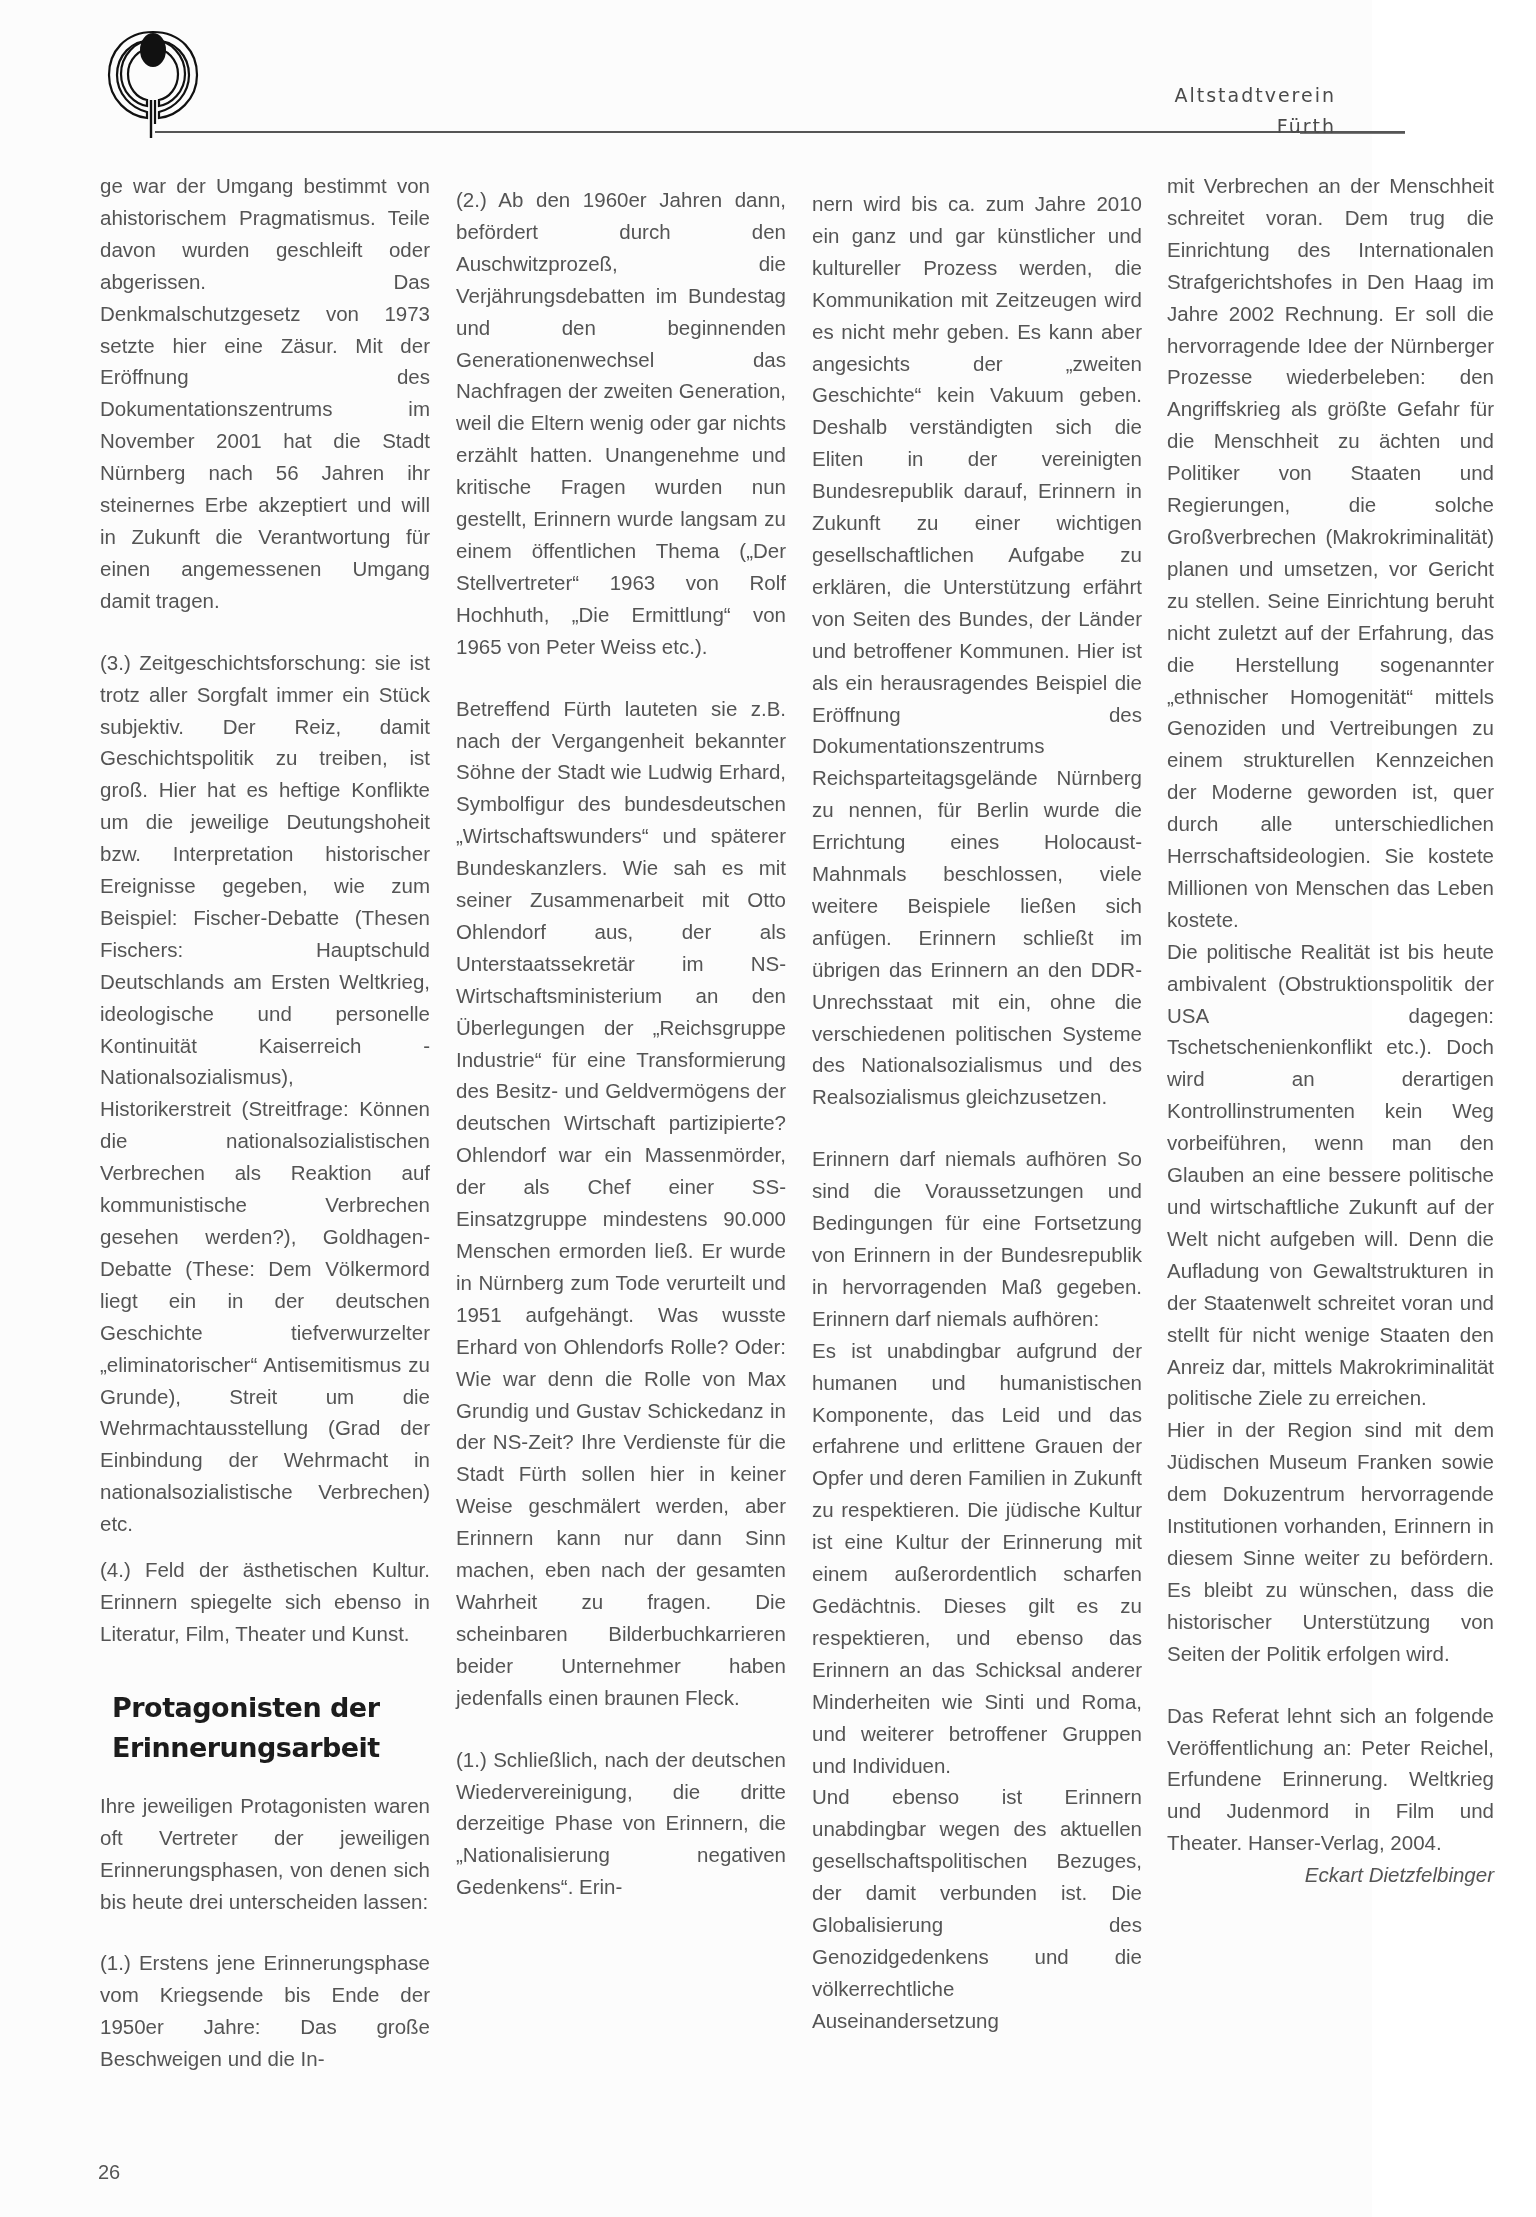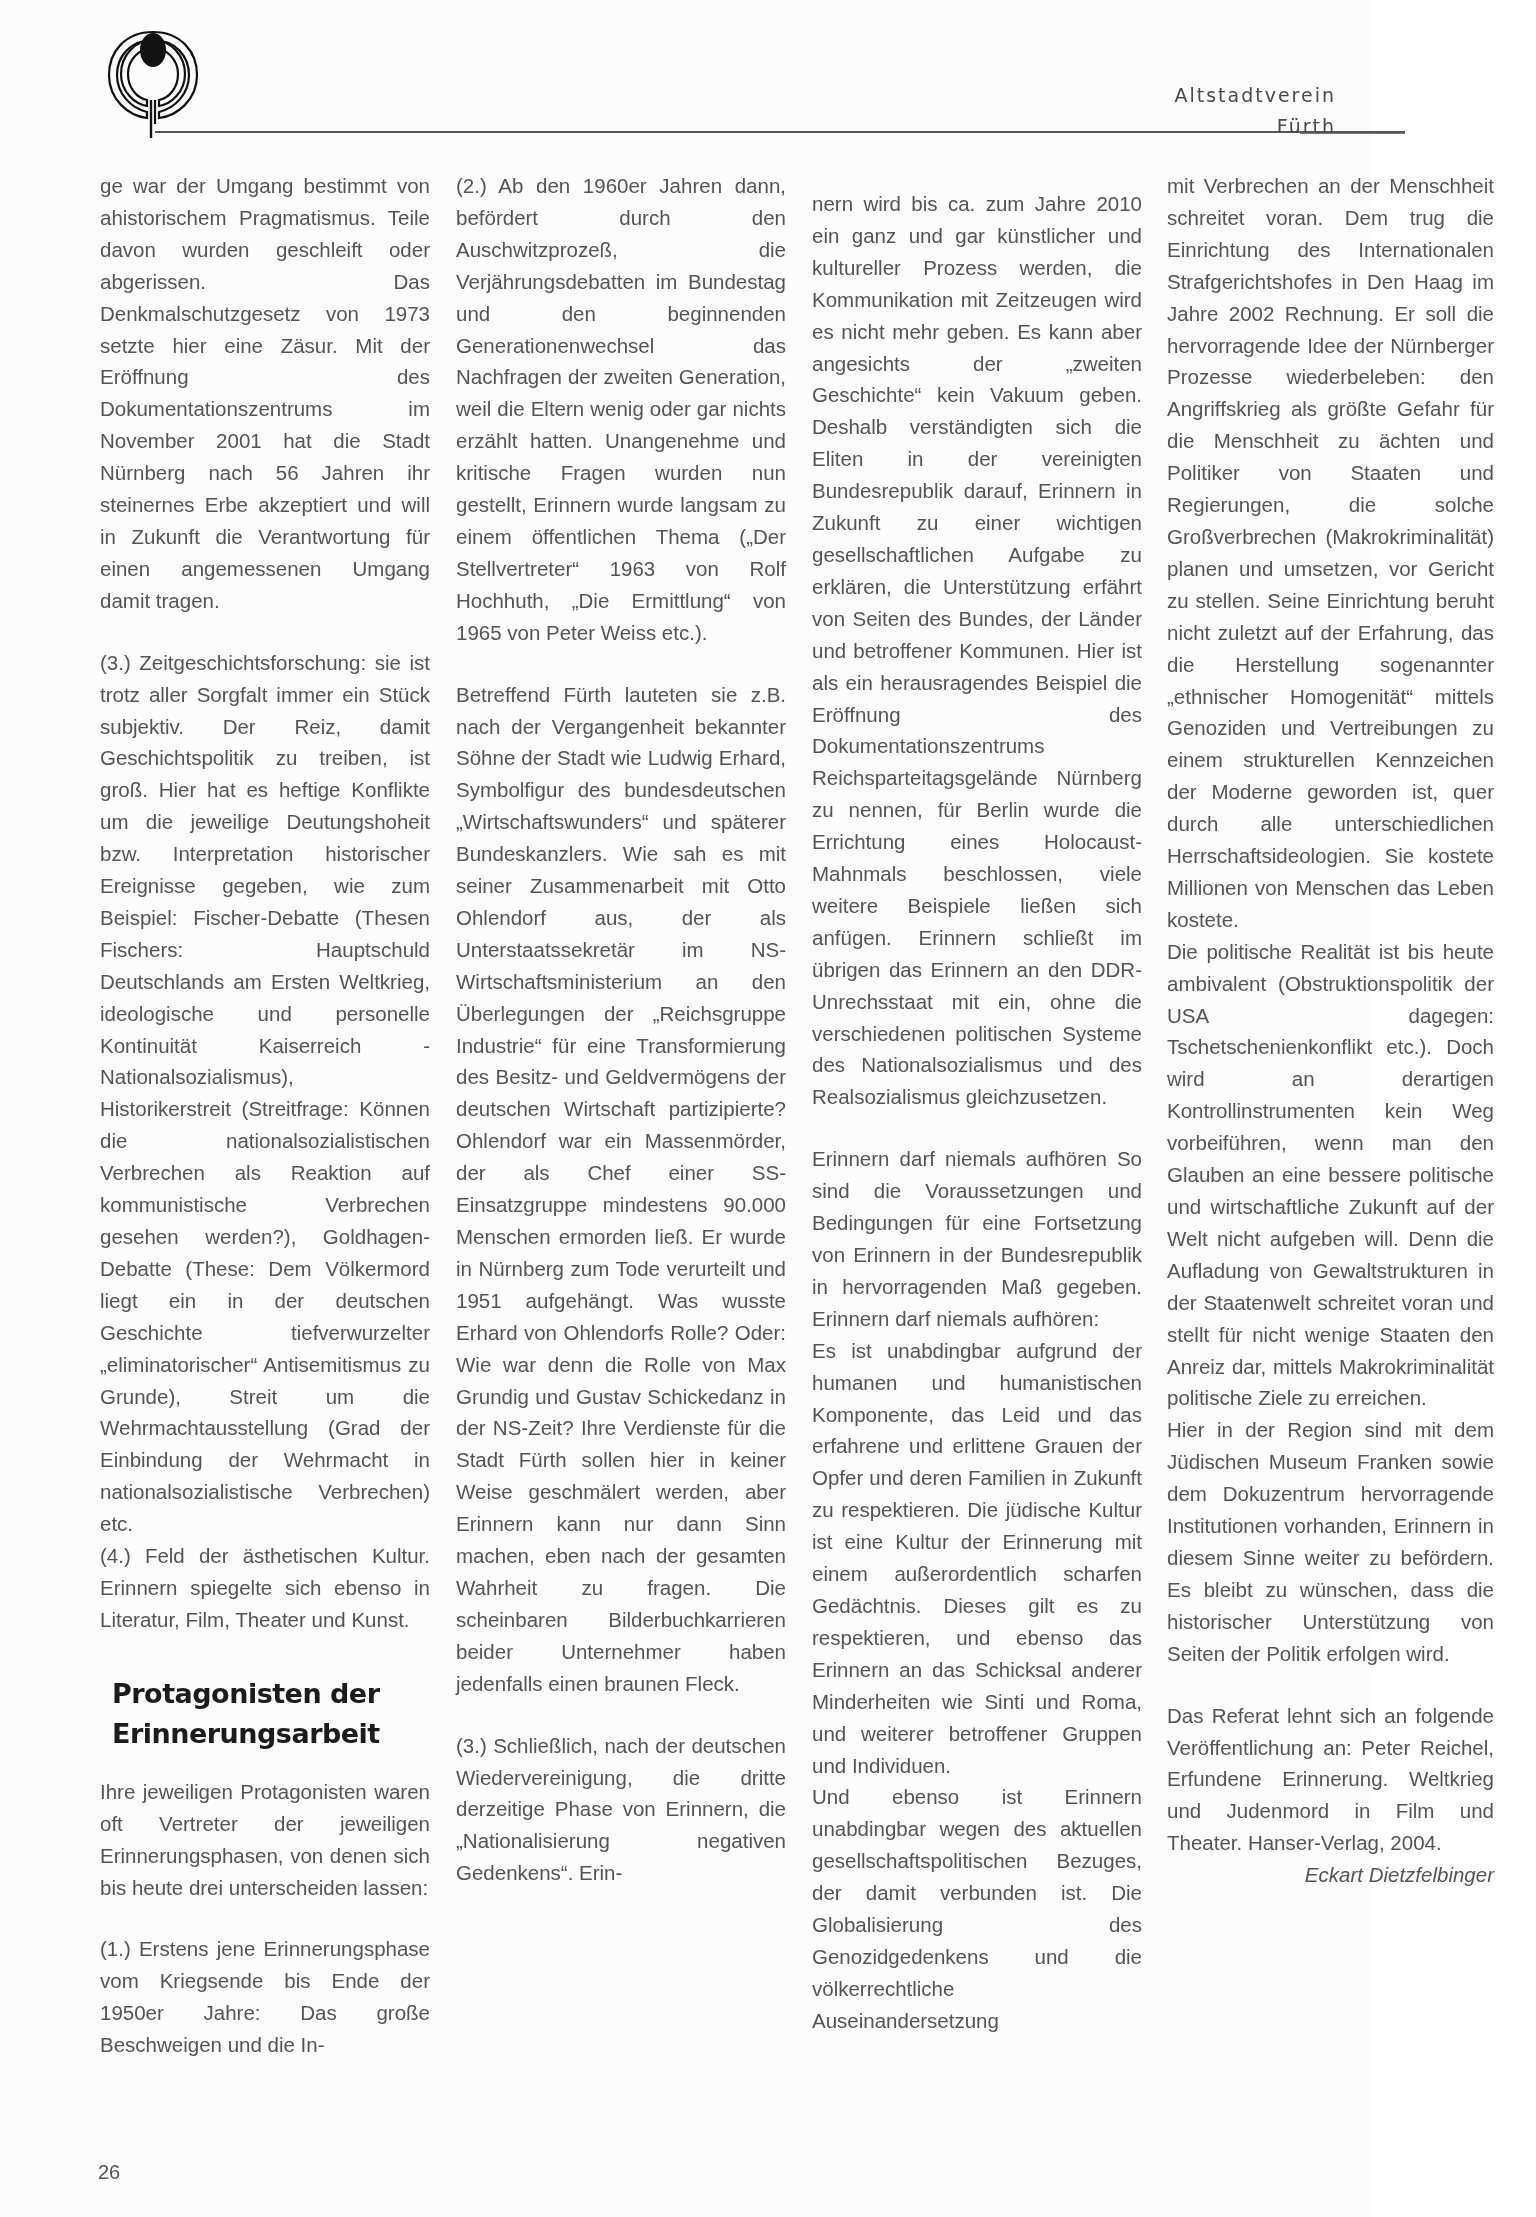--- a/index.html
+++ b/index.html
@@ -4,21 +4,21 @@
 <style>
   html, body { margin: 0; padding: 0; background: #ffffff; }
   body { width: 1536px; height: 2217px; position: relative; overflow: hidden; font-family: "Liberation Sans", sans-serif; }
   .page { position: absolute; left: 0; top: 0; width: 1372px; height: 2217px; background: #fcfcfc; }
   .logo { position: absolute; left: 103px; top: 20px; width: 100px; height: 120px; }
   .header-rule { position: absolute; left: 155px; top: 131px; width: 1250px; height: 2px; background: #555; }
   .header-rule-right { position: absolute; left: 1300px; top: 133px; width: 105px; height: 1px; background: #777; }
   .brand { position: absolute; right: 36px; top: 80px; text-align: right; font-family: "DejaVu Sans", sans-serif; font-size: 19px; letter-spacing: 2px; color: #4a4a4a; line-height: 31px; }
   .col { position: absolute; top: 170px; width: 330px; color: #545454; font-size: 20.5px; line-height: 31.9px; text-align: justify; }
   .col p { margin: 0; }
-  .col p.gap { }
+  .col p.gap { margin-top: 14px; }
   .col p.gap-lg { margin-top: 30px; }
   .c1 { left: 100px; }
   .c2 { left: 456px; }
   .c3 { left: 812px; margin-top: 18px; }
   .c4 { left: 1167px; width: 327px; }
   .heading { margin: 38px 0 22px 12px; font-weight: bold; font-size: 27px; line-height: 40px; color: #1c1c1c; text-align: left; font-family: "DejaVu Sans", sans-serif; letter-spacing: -0.5px; }
   .author { margin-top: 34px; text-align: right; font-style: italic; }
   .page-number { position: absolute; left: 98px; top: 2161px; font-size: 20px; color: #555; }
 </style>
 </head>
@@ -47,21 +47,21 @@
     <p class="gap-lg">(3.) Zeitgeschichtsforschung: sie ist trotz aller Sorgfalt immer ein Stück subjektiv. Der Reiz, damit Geschichtspolitik zu treiben, ist groß. Hier hat es heftige Konflikte um die jeweilige Deutungshoheit bzw. Interpretation historischer Ereignisse gegeben, wie zum Beispiel: Fischer-Debatte (Thesen Fischers: Hauptschuld Deutschlands am Ersten Weltkrieg, ideologische und personelle Kontinuität Kaiserreich - Nationalsozialismus), Historikerstreit (Streitfrage: Können die nationalsozialistischen Verbrechen als Reaktion auf kommunistische Verbrechen gesehen werden?), Goldhagen-Debatte (These: Dem Völkermord liegt ein in der deutschen Geschichte tiefverwurzelter „eliminatorischer“ Antisemitismus zu Grunde), Streit um die Wehrmachtausstellung (Grad der Einbindung der Wehrmacht in nationalsozialistische Verbrechen) etc.</p>
     <p class="gap">(4.) Feld der ästhetischen Kultur. Erinnern spiegelte sich ebenso in Literatur, Film, Theater und Kunst.</p>
     <h2 class="heading">Protagonisten der Erinnerungsarbeit</h2>
     <p>Ihre jeweiligen Protagonisten waren oft Vertreter der jeweiligen Erinnerungsphasen, von denen sich bis heute drei unterscheiden lassen:</p>
     <p class="gap-lg">(1.) Erstens jene Erinnerungsphase vom Kriegsende bis Ende der 1950er Jahre: Das große Beschweigen und die In-</p>
   </div>
 
   <div class="col c2">
     <p class="gap">(2.) Ab den 1960er Jahren dann, befördert durch den Auschwitzprozeß, die Verjährungsdebatten im Bundestag und den beginnenden Generationenwechsel das Nachfragen der zweiten Generation, weil die Eltern wenig oder gar nichts erzählt hatten. Unangenehme und kritische Fragen wurden nun gestellt, Erinnern wurde langsam zu einem öffentlichen Thema („Der Stellvertreter“ 1963 von Rolf Hochhuth, „Die Ermittlung“ von 1965 von Peter Weiss etc.).</p>
     <p class="gap-lg">Betreffend Fürth lauteten sie z.B. nach der Vergangenheit bekannter Söhne der Stadt wie Ludwig Erhard, Symbolfigur des bundesdeutschen „Wirtschaftswunders“ und späterer Bundeskanzlers. Wie sah es mit seiner Zusammenarbeit mit Otto Ohlendorf aus, der als Unterstaatssekretär im NS-Wirtschaftsministerium an den Überlegungen der „Reichsgruppe Industrie“ für eine Transformierung des Besitz- und Geldvermögens der deutschen Wirtschaft partizipierte? Ohlendorf war ein Massenmörder, der als Chef einer SS-Einsatzgruppe mindestens 90.000 Menschen ermorden ließ. Er wurde in Nürnberg zum Tode verurteilt und 1951 aufgehängt. Was wusste Erhard von Ohlendorfs Rolle? Oder: Wie war denn die Rolle von Max Grundig und Gustav Schickedanz in der NS-Zeit? Ihre Verdienste für die Stadt Fürth sollen hier in keiner Weise geschmälert werden, aber Erinnern kann nur dann Sinn machen, eben nach der gesamten Wahrheit zu fragen. Die scheinbaren Bilderbuchkarrieren beider Unternehmer haben jedenfalls einen braunen Fleck.</p>
-    <p class="gap-lg">(3.) Schließlich, nach der deutschen Wiedervereinigung, die dritte derzeitige Phase von Erinnern, die „Nationalisierung negativen Gedenkens“. Erin-</p>
+    <p class="gap-lg">(1.) Schließlich, nach der deutschen Wiedervereinigung, die dritte derzeitige Phase von Erinnern, die „Nationalisierung negativen Gedenkens“. Erin-</p>
   </div>
 
   <div class="col c3">
     <p>nern wird bis ca. zum Jahre 2010 ein ganz und gar künstlicher und kultureller Prozess werden, die Kommunikation mit Zeitzeugen wird es nicht mehr geben. Es kann aber angesichts der „zweiten Geschichte“ kein Vakuum geben. Deshalb verständigten sich die Eliten in der vereinigten Bundesrepublik darauf, Erinnern in Zukunft zu einer wichtigen gesellschaftlichen Aufgabe zu erklären, die Unterstützung erfährt von Seiten des Bundes, der Länder und betroffener Kommunen. Hier ist als ein herausragendes Beispiel die Eröffnung des Dokumentationszentrums Reichsparteitagsgelände Nürnberg zu nennen, für Berlin wurde die Errichtung eines Holocaust-Mahnmals beschlossen, viele weitere Beispiele ließen sich anfügen. Erinnern schließt im übrigen das Erinnern an den DDR-Unrechsstaat mit ein, ohne die verschiedenen politischen Systeme des Nationalsozialismus und des Realsozialismus gleichzusetzen.</p>
     <p class="gap-lg">Erinnern darf niemals aufhören So sind die Voraussetzungen und Bedingungen für eine Fortsetzung von Erinnern in der Bundesrepublik in hervorragenden Maß gegeben. Erinnern darf niemals aufhören:</p>
     <p>Es ist unabdingbar aufgrund der humanen und humanistischen Komponente, das Leid und das erfahrene und erlittene Grauen der Opfer und deren Familien in Zukunft zu respektieren. Die jüdische Kultur ist eine Kultur der Erinnerung mit einem außerordentlich scharfen Gedächtnis. Dieses gilt es zu respektieren, und ebenso das Erinnern an das Schicksal anderer Minderheiten wie Sinti und Roma, und weiterer betroffener Gruppen und Individuen.</p>
     <p>Und ebenso ist Erinnern unabdingbar wegen des aktuellen gesellschaftspolitischen Bezuges, der damit verbunden ist. Die Globalisierung des Genozidgedenkens und die völkerrechtliche Auseinandersetzung</p>
   </div>
 
   <div class="col c4">

